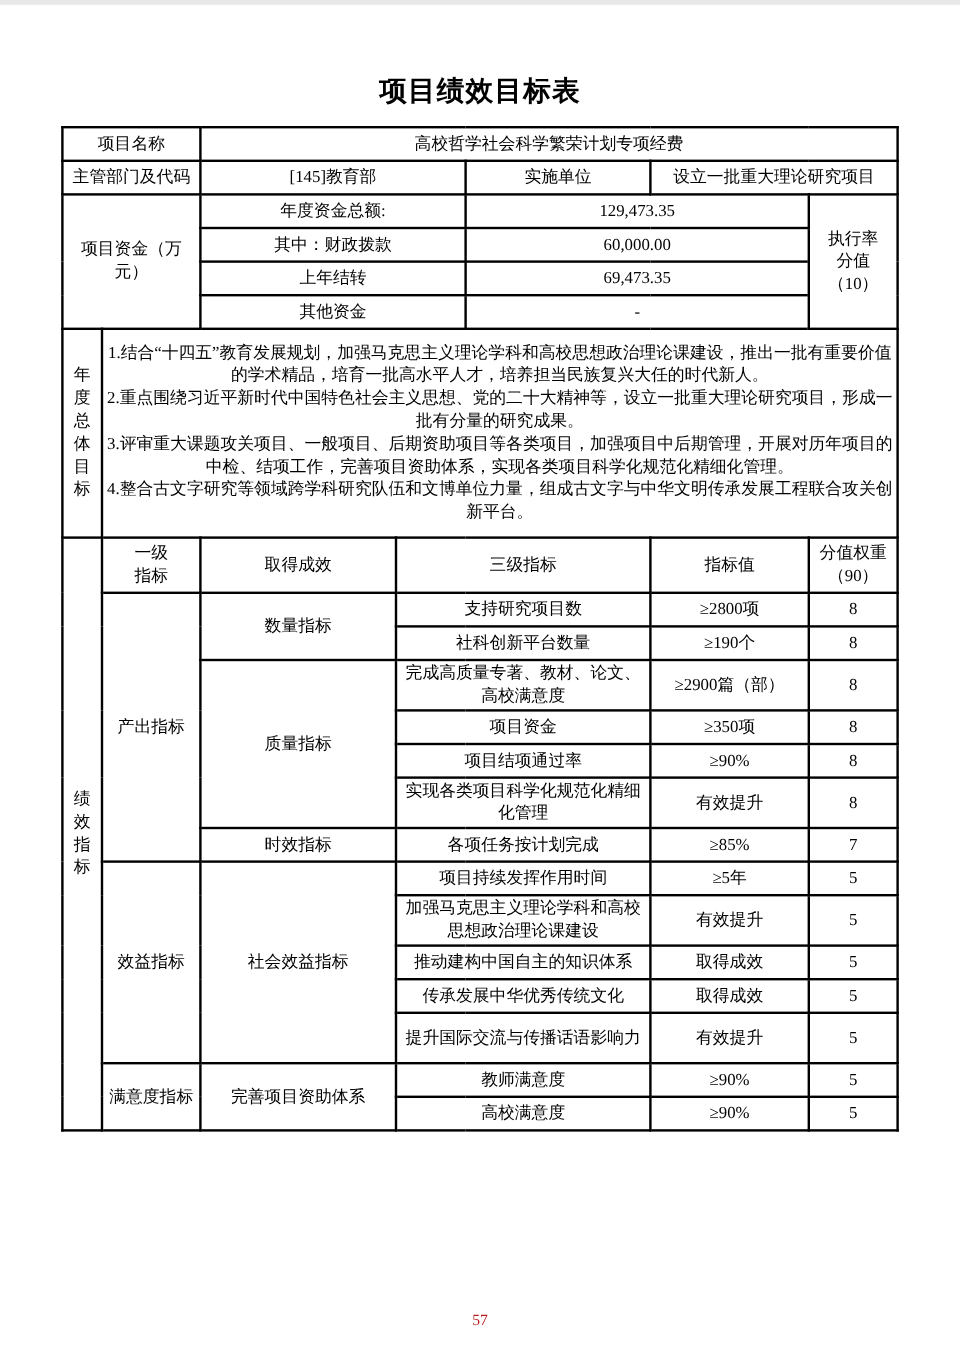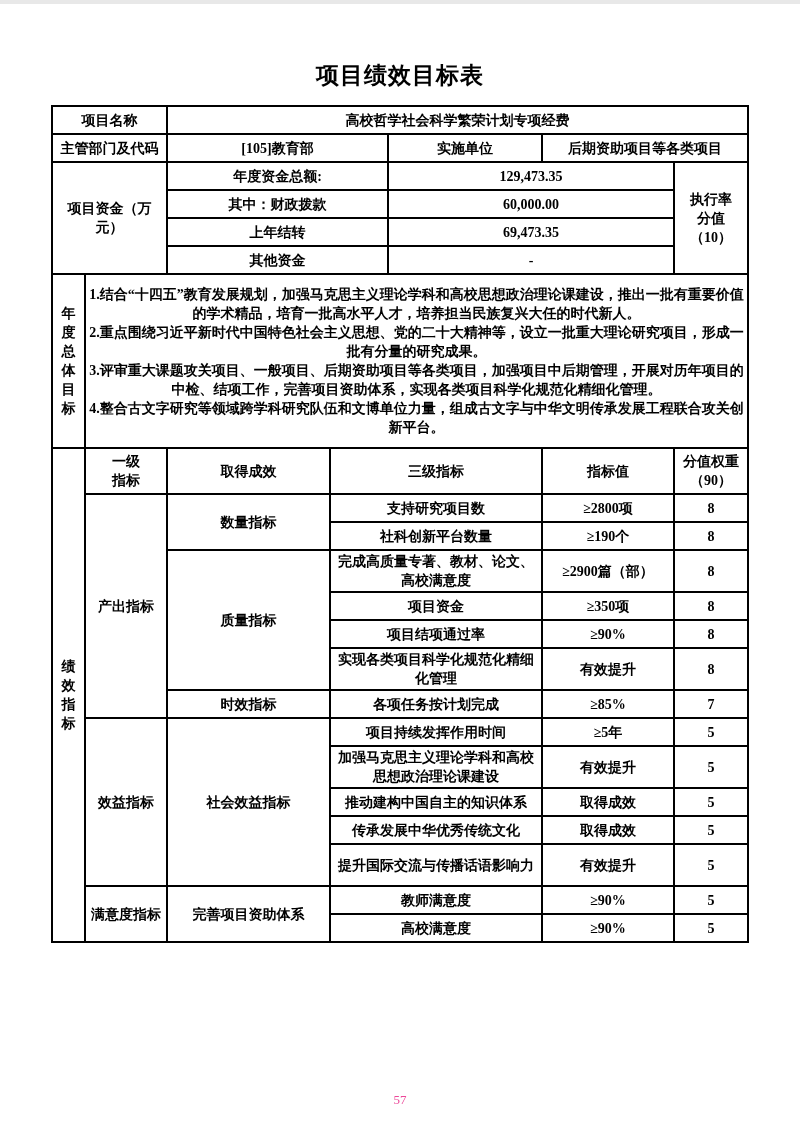--- a/index.html
+++ b/index.html
@@ -9,36 +9,36 @@
     font-family:"Liberation Serif","DejaVu Serif",serif;
     color:#000;
   }
   .title{
     margin-top:56px;text-align:center;
     font-family:"Liberation Sans","DejaVu Sans",sans-serif;
     font-weight:bold;font-size:23px;line-height:30px;letter-spacing:1px;
   }
   .subtitle{margin-top:16px;text-align:center;font-size:15px;line-height:18px;}
   table.main{
-    width:696px;margin:15px auto 0;border-collapse:collapse;table-layout:fixed;font-weight:bold;
+    width:696px;margin:15px auto 0;border-collapse:collapse;table-layout:fixed;
   }
   table.main td{
     border:2px solid #000;font-size:14px;line-height:19px;
     text-align:center;vertical-align:middle;padding:1px 2px;
     overflow:hidden;
   }
   .h28{height:28px}.h42{height:42px}.h174{height:174px}.h46{height:46px}
   td.vert{word-break:break-all;line-height:1.6;padding:0 9px;}
   td.fl{text-align:left;padding-left:8px;}
   td.fr{text-align:right;padding-right:20px;}
   td.fv{text-align:right;padding-right:6px;}
   td.l3{text-align:left;padding-left:5px;}
   td.pre{white-space:pre-line;}
   td.goal{text-align:left;padding:5px 8px 5px 6px;line-height:21.5px;}
-  .pageno{position:absolute;top:1088px;left:0;width:100%;text-align:center;font-size:13px;color:#ec4899;}
+  .pageno{position:absolute;top:1088px;left:0;width:100%;text-align:center;font-size:13px;color:#b91c1c;}
 </style>
 </head>
 <body>
 
 <div class="page">
 
   <div class="title">项目绩效目标表</div>
 
   <table class="main">
     <colgroup>
@@ -52,23 +52,23 @@
     </colgroup>
 
     <tbody>
         <tr class="h28">
       <td colspan="2">项目名称</td>
       <td colspan="5">高校哲学社会科学繁荣计划专项经费</td>
     </tr>
 
     <tr class="h28">
       <td colspan="2">主管部门及代码</td>
-      <td colspan="2">[105]教育部</td>
+      <td colspan="2">[145]教育部</td>
       <td>实施单位</td>
-      <td colspan="2">后期资助项目等各类项目</td>
+      <td colspan="2">设立一批重大理论研究项目</td>
     </tr>
 
     <tr class="h28">
       <td colspan="2" rowspan="4">项目资金（万元）</td>
       <td colspan="2" class="fl">年度资金总额:</td>
       <td colspan="2" class="fv">129,473.35</td>
       <td rowspan="4" class="pre">执行率
 分值
 （10）</td>
     </tr>

